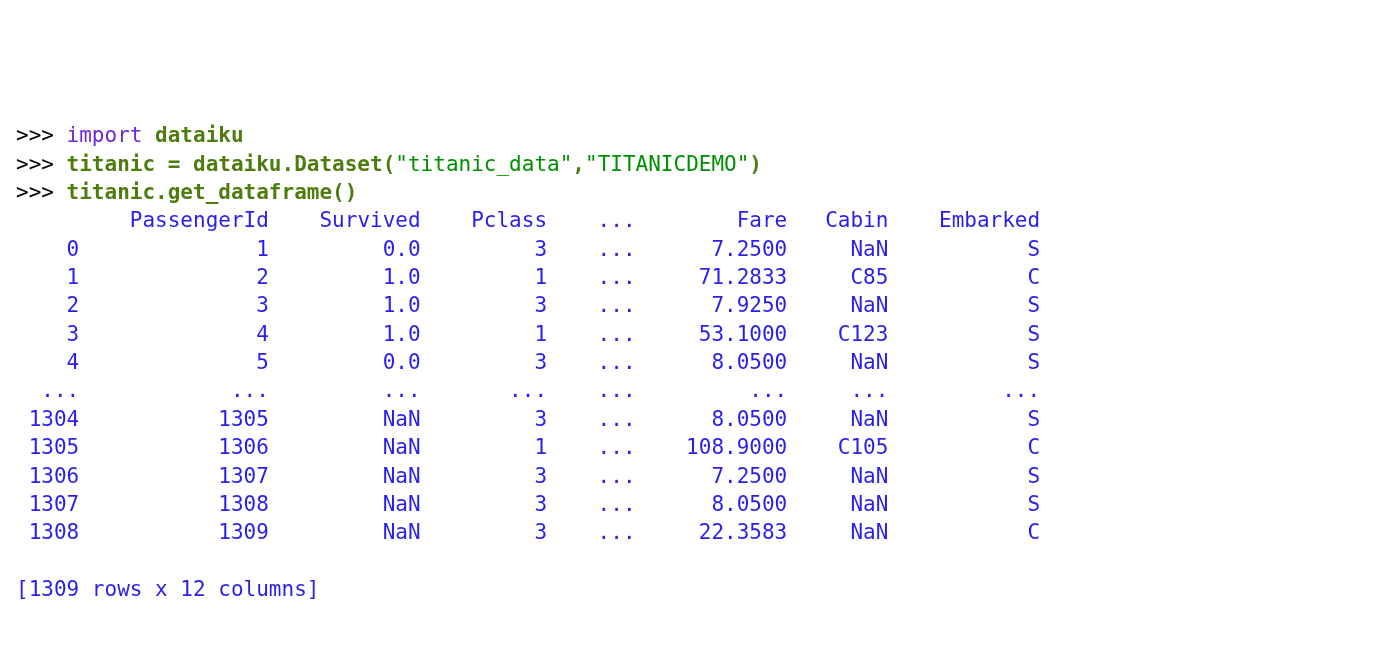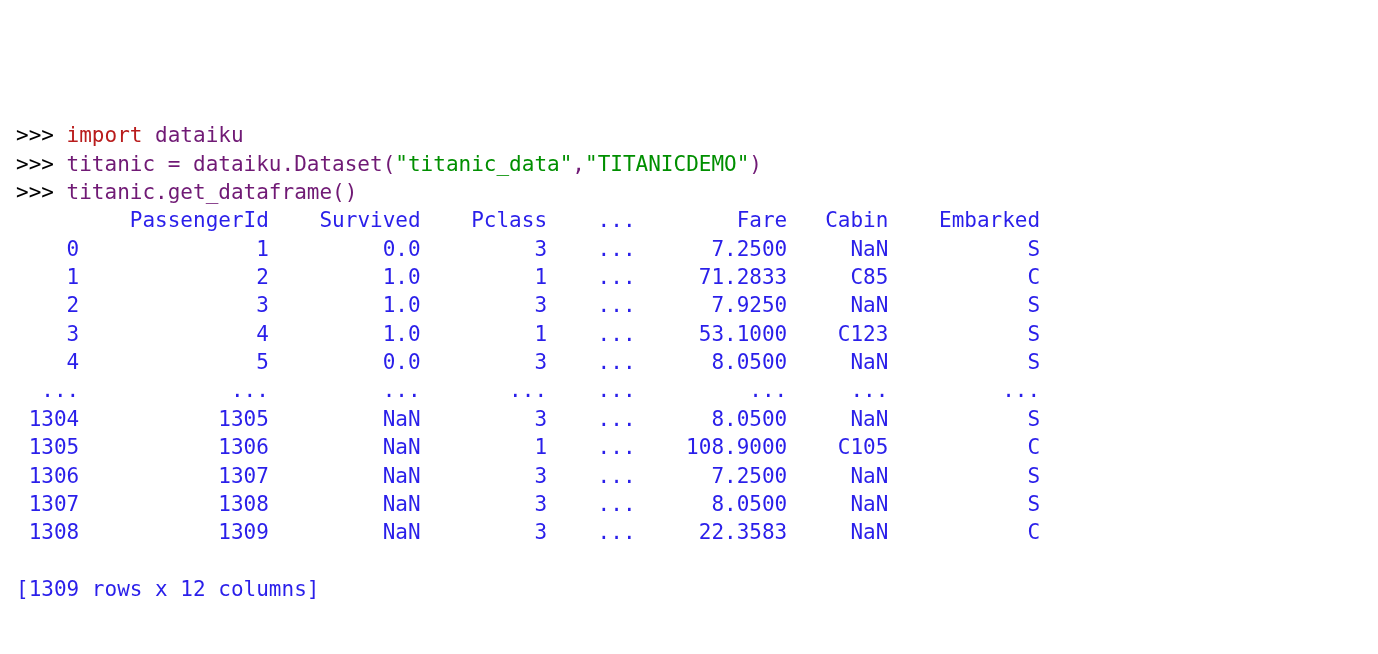--- a/index.html
+++ b/index.html
@@ -6,22 +6,22 @@
     margin: 0;
     padding: 8px 16px;
     background: #ffffff;
     font-family: "SF Mono", "Menlo", "Consolas", "DejaVu Sans Mono", monospace;
     font-size: 21px;
     line-height: 1.35;
     color: #000000;
     white-space: pre;
   }
   .prompt   { color: #000000; }
-  .kw       { color: #b91c1c; }  
-  .plain    { color: #701a75; }
+  .kw       { color: #6d28d9; }  
+  .plain    { color: #4d7c0f; font-weight: bold; }
   .str      { color: #008f00; }  
   .out-blue { color: #2a1fea; }
   .line { display: block; }
 </style>
 </head>
 <body>
 
 
 
 <div id="terminal"><span class="line"><span class="prompt">&gt;&gt;&gt; </span><span class="kw">import</span><span class="plain"> dataiku</span></span><span class="line"><span class="prompt">&gt;&gt;&gt; </span><span class="plain">titanic = dataiku.Dataset(</span><span class="str">"titanic_data"</span><span class="plain">,</span><span class="str">"TITANICDEMO"</span><span class="plain">)</span></span><span class="line"><span class="prompt">&gt;&gt;&gt; </span><span class="plain">titanic.get_dataframe()</span></span><span class="line"><span class="out-blue">     </span><span class="out-blue">    PassengerId</span><span class="out-blue">    Survived</span><span class="out-blue">    Pclass</span><span class="out-blue">    ...</span><span class="out-blue">        Fare</span><span class="out-blue">   Cabin</span><span class="out-blue">    Embarked</span></span><span class="line"><span class="out-blue">    0</span><span class="out-blue">              1</span><span class="out-blue">         0.0</span><span class="out-blue">         3</span><span class="out-blue">    ...</span><span class="out-blue">      7.2500</span><span class="out-blue">     NaN</span><span class="out-blue">           S</span></span><span class="line"><span class="out-blue">    1</span><span class="out-blue">              2</span><span class="out-blue">         1.0</span><span class="out-blue">         1</span><span class="out-blue">    ...</span><span class="out-blue">     71.2833</span><span class="out-blue">     C85</span><span class="out-blue">           C</span></span><span class="line"><span class="out-blue">    2</span><span class="out-blue">              3</span><span class="out-blue">         1.0</span><span class="out-blue">         3</span><span class="out-blue">    ...</span><span class="out-blue">      7.9250</span><span class="out-blue">     NaN</span><span class="out-blue">           S</span></span><span class="line"><span class="out-blue">    3</span><span class="out-blue">              4</span><span class="out-blue">         1.0</span><span class="out-blue">         1</span><span class="out-blue">    ...</span><span class="out-blue">     53.1000</span><span class="out-blue">    C123</span><span class="out-blue">           S</span></span><span class="line"><span class="out-blue">    4</span><span class="out-blue">              5</span><span class="out-blue">         0.0</span><span class="out-blue">         3</span><span class="out-blue">    ...</span><span class="out-blue">      8.0500</span><span class="out-blue">     NaN</span><span class="out-blue">           S</span></span><span class="line"><span class="out-blue">  ...</span><span class="out-blue">            ...</span><span class="out-blue">         ...</span><span class="out-blue">       ...</span><span class="out-blue">    ...</span><span class="out-blue">         ...</span><span class="out-blue">     ...</span><span class="out-blue">         ...</span></span><span class="line"><span class="out-blue"> 1304</span><span class="out-blue">           1305</span><span class="out-blue">         NaN</span><span class="out-blue">         3</span><span class="out-blue">    ...</span><span class="out-blue">      8.0500</span><span class="out-blue">     NaN</span><span class="out-blue">           S</span></span><span class="line"><span class="out-blue"> 1305</span><span class="out-blue">           1306</span><span class="out-blue">         NaN</span><span class="out-blue">         1</span><span class="out-blue">    ...</span><span class="out-blue">    108.9000</span><span class="out-blue">    C105</span><span class="out-blue">           C</span></span><span class="line"><span class="out-blue"> 1306</span><span class="out-blue">           1307</span><span class="out-blue">         NaN</span><span class="out-blue">         3</span><span class="out-blue">    ...</span><span class="out-blue">      7.2500</span><span class="out-blue">     NaN</span><span class="out-blue">           S</span></span><span class="line"><span class="out-blue"> 1307</span><span class="out-blue">           1308</span><span class="out-blue">         NaN</span><span class="out-blue">         3</span><span class="out-blue">    ...</span><span class="out-blue">      8.0500</span><span class="out-blue">     NaN</span><span class="out-blue">           S</span></span><span class="line"><span class="out-blue"> 1308</span><span class="out-blue">           1309</span><span class="out-blue">         NaN</span><span class="out-blue">         3</span><span class="out-blue">    ...</span><span class="out-blue">     22.3583</span><span class="out-blue">     NaN</span><span class="out-blue">           C</span></span><span class="line"><span class="out-blue"> </span></span><span class="line"><span class="out-blue">[1309 rows x 12 columns]</span></span></div>

